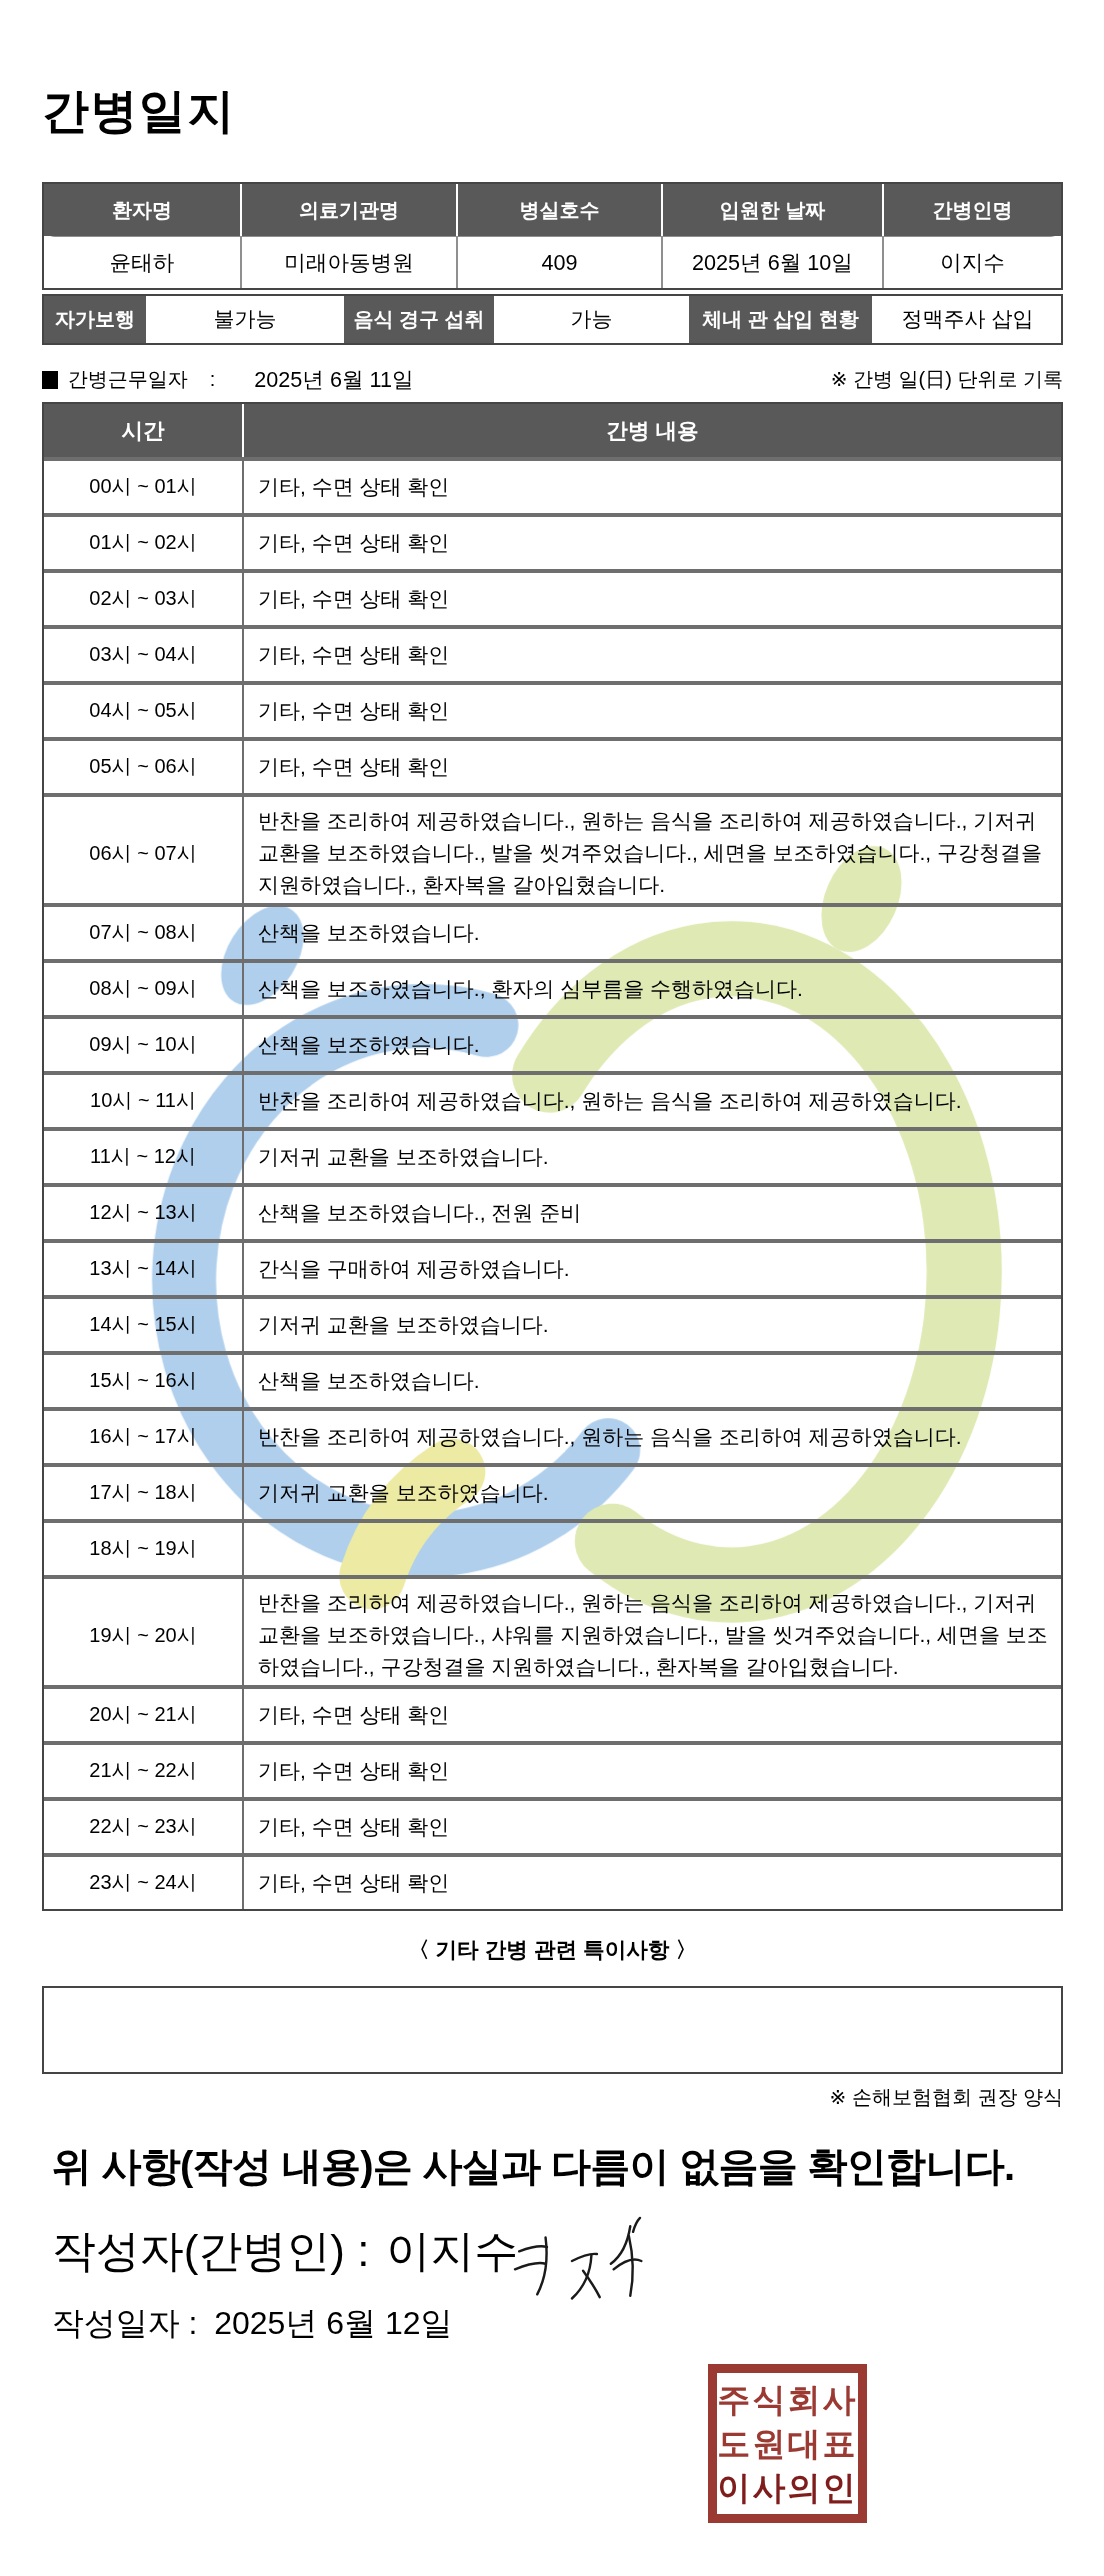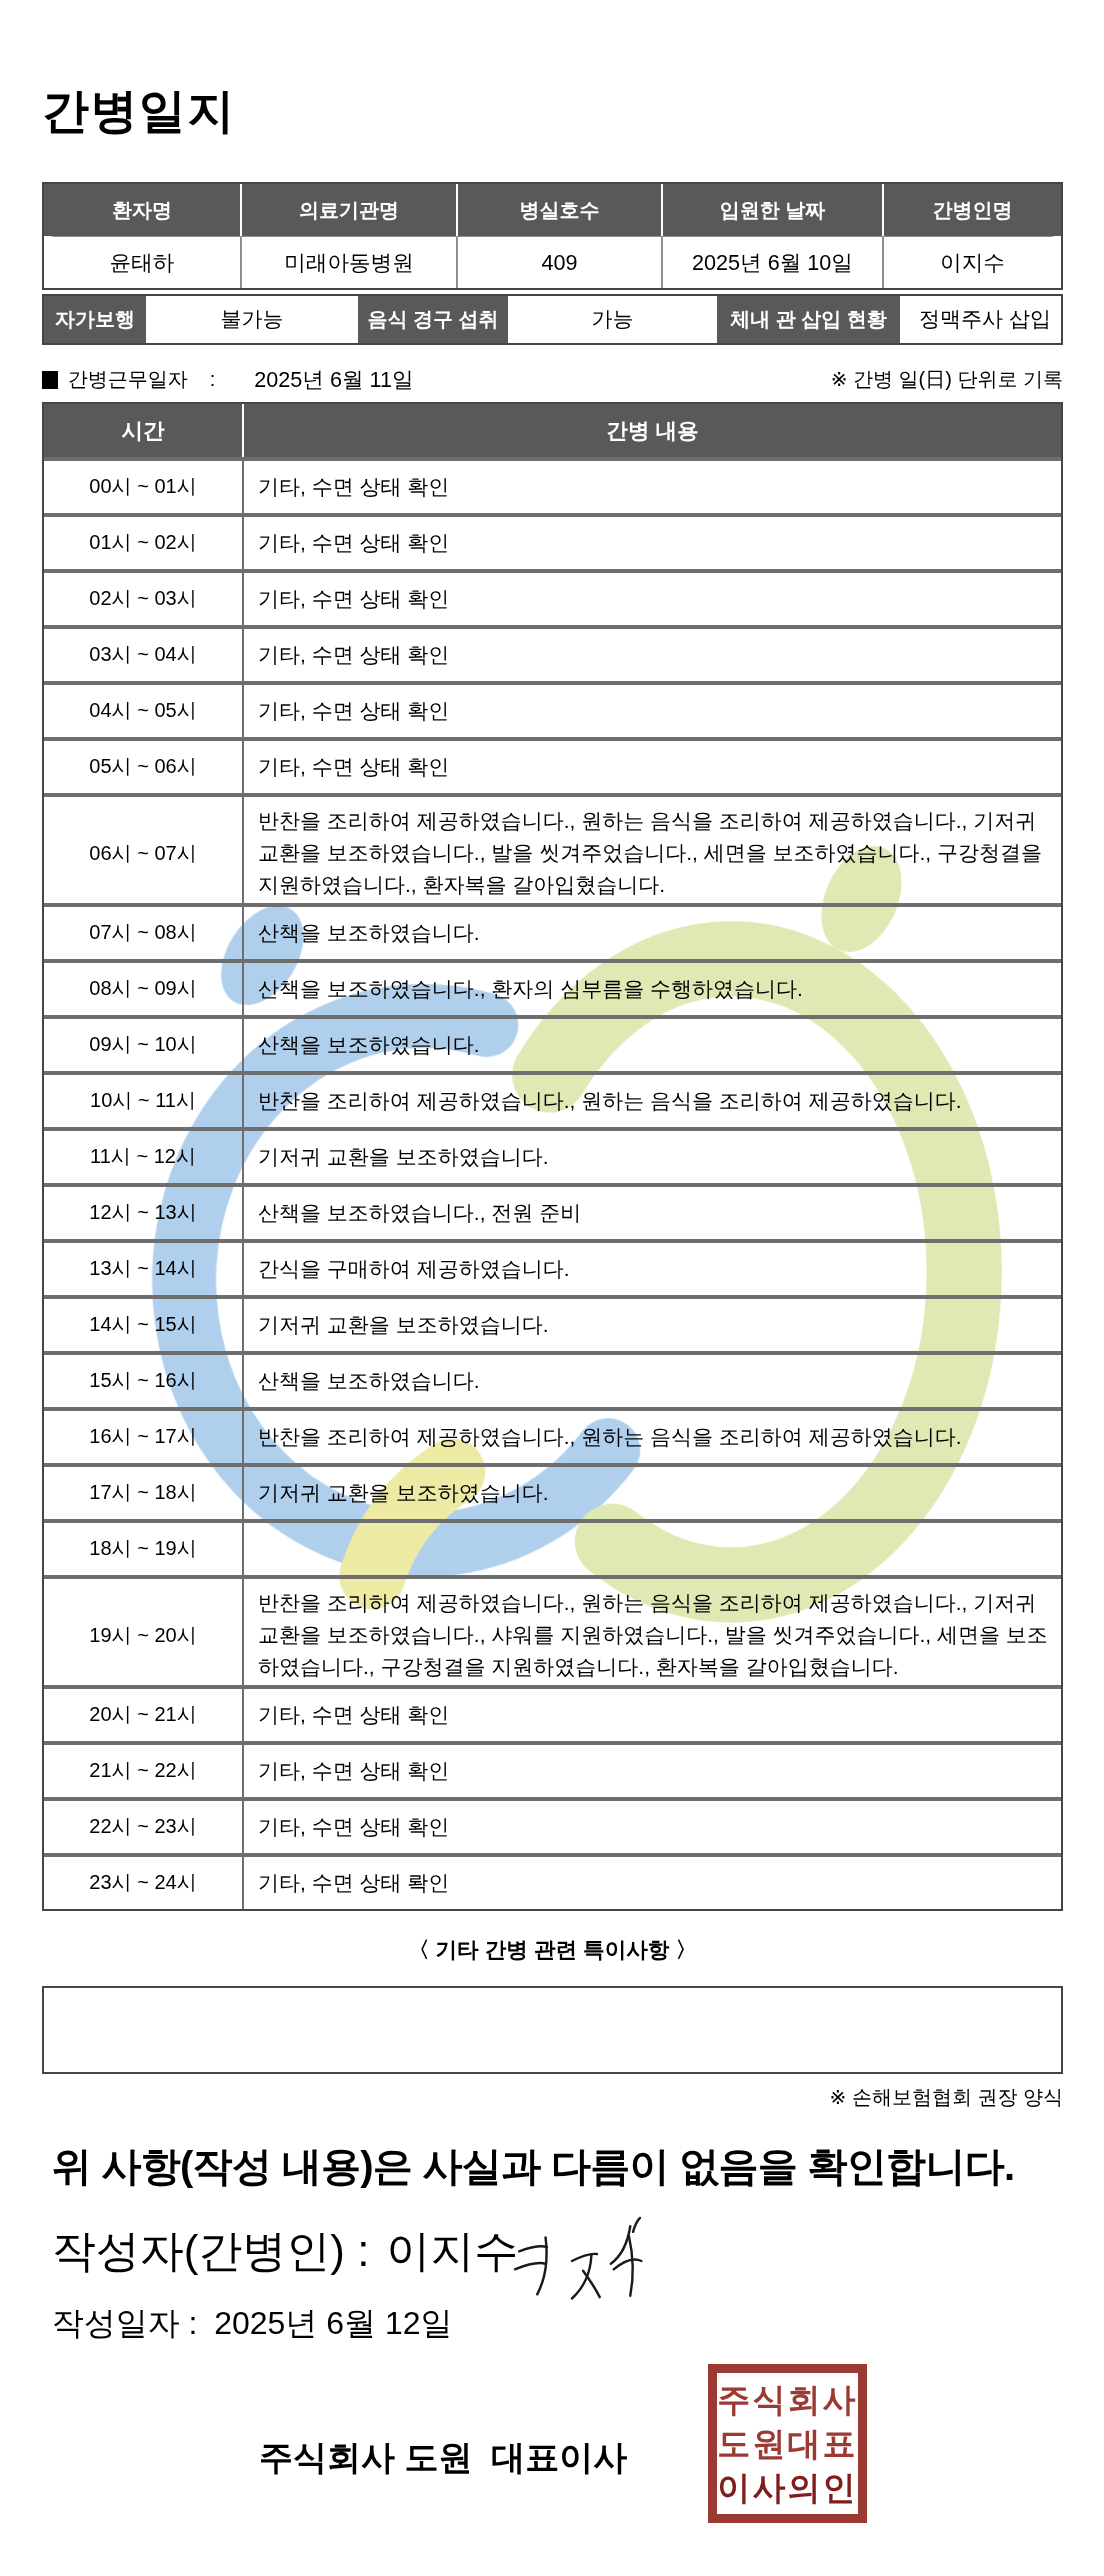--- a/index.html
+++ b/index.html
@@ -31,21 +31,21 @@
   .pt-values{border-top:1.4px solid #8f8f8f;border-radius:11px;}
   .pt-v-cell{
     font-size:21.6px;height:51px;display:flex;align-items:center;justify-content:center;
     border-left:2.1px solid #8f8f8f;box-sizing:border-box;background:#fff;
   }
   .pt-v-cell:first-child{border-left:none;}
 
   
   .status-row{
     margin-top:3.5px;border:2.8px solid #454545;
-    display:grid;grid-template-columns:102px 196px 152px 193px 185px 1fr;gap:7px;
+    display:grid;grid-template-columns:102px 196px 152px 193px 185px 1fr;
   }
   .st-cell{
     height:47px;display:flex;align-items:center;justify-content:center;
     border-left:2.8px solid #ffffff;box-sizing:border-box;
   }
   .st-cell:first-child{border-left:none;}
   .st-label{background:#595959;color:#fff;font-weight:bold;font-size:20px;}
   .st-value{background:#fff;font-size:21px;}
 
   
@@ -319,21 +319,20 @@
     <div class="writer-line">
       <span>작성자(간병인) :</span>
       <span class="writer-name">이지수</span>
     </div>
 
     <div class="date-line">
       <span>작성일자 :</span>
       <span class="date-value">2025년 6월 12일</span>
     </div>
 
-    <div class="company-line">주식회사 도원  대표이사</div>
 
   </div>
 
   <svg class="signature-svg" width="181" height="125" viewBox="0 0 260 180">
     <g stroke="#1a1a1a" stroke-width="3.5" fill="none" stroke-linecap="round">
       <path d="M 46 58 q 28 -10 40 -6"></path>
       <path d="M 40 84 q 30 -12 44 -8"></path>
       <path d="M 84 38 q 6 48 -12 82"></path>
       <path d="M 122 72 q 24 -12 36 -10"></path>
       <path d="M 150 64 q -2 38 -28 62"></path>

